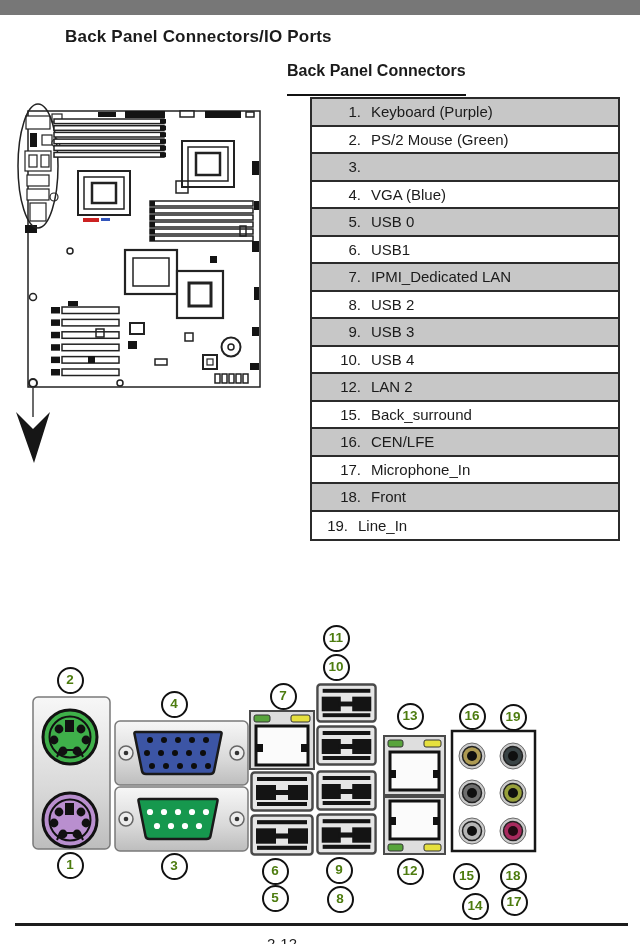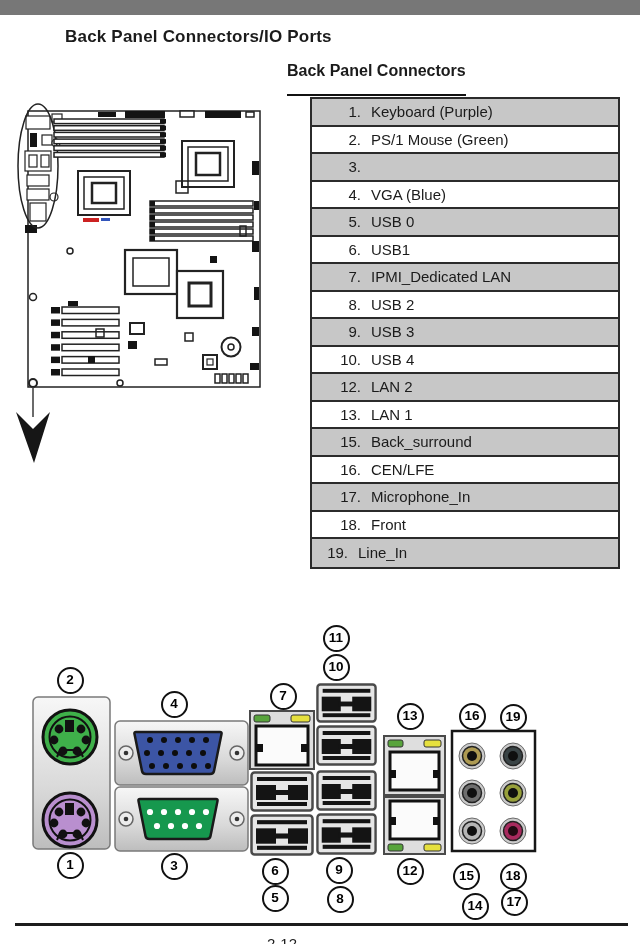--- a/index.html
+++ b/index.html
@@ -18,21 +18,21 @@
   .t-row:last-child{border-bottom:none;padding-left:9px;}
   .t-row:nth-child(odd){background:#c7c7c7;}
   .t-row .num{width:27px;text-align:right;margin-right:10px;flex:none;}
   .t-row .lbl{white-space:nowrap;}
   
   .board-figure{position:absolute;left:0px;top:86px;width:300px;height:370px;}
   .ports-figure{position:absolute;left:0px;top:610px;width:640px;height:300px;}
   .ports-figure svg{position:absolute;left:0;top:0;}
   .callout{
     position:absolute;width:27px;height:27px;box-sizing:border-box;border:2.5px solid #111;
-    border-radius:50%;background:#fff;font-size:13.5px;font-weight:700;color:#000000;
+    border-radius:50%;background:#fff;font-size:13.5px;font-weight:700;color:#4d7c0f;
     display:flex;align-items:center;justify-content:center;line-height:1;
   }
   .footer-rule{position:absolute;left:15px;top:908px;width:613px;height:3px;background:#1c1c1c;}
   .page-number{position:absolute;left:0;top:920px;width:564px;text-align:center;font-size:15px;}
 </style>
 </head>
 <body>
 
 <div class="page">
 
@@ -180,21 +180,21 @@
     </svg>
   </div>
 
   <div class="conn-table">
     <div class="t-row">
         <span class="num">1.</span>
         <span class="lbl">Keyboard (Purple)</span>
       </div>
     <div class="t-row">
         <span class="num">2.</span>
-        <span class="lbl">PS/1 Mouse (Green)</span>
+        <span class="lbl">PS/2 Mouse (Green)</span>
       </div>
     <div class="t-row">
         <span class="num">3.</span>
       </div>
     <div class="t-row">
         <span class="num">4.</span>
         <span class="lbl">VGA (Blue)</span>
       </div>
     <div class="t-row">
         <span class="num">5.</span>
@@ -216,24 +216,20 @@
         <span class="num">9.</span>
         <span class="lbl">USB 3</span>
       </div>
     <div class="t-row">
         <span class="num">10.</span>
         <span class="lbl">USB 4</span>
       </div>
     <div class="t-row">
         <span class="num">12.</span>
         <span class="lbl">LAN 2</span>
-      </div>
-    <div class="t-row">
-        <span class="num">13.</span>
-        <span class="lbl">LAN 1</span>
       </div>
     <div class="t-row">
         <span class="num">15.</span>
         <span class="lbl">Back_surround</span>
       </div>
     <div class="t-row">
         <span class="num">16.</span>
         <span class="lbl">CEN/LFE</span>
       </div>
     <div class="t-row">

